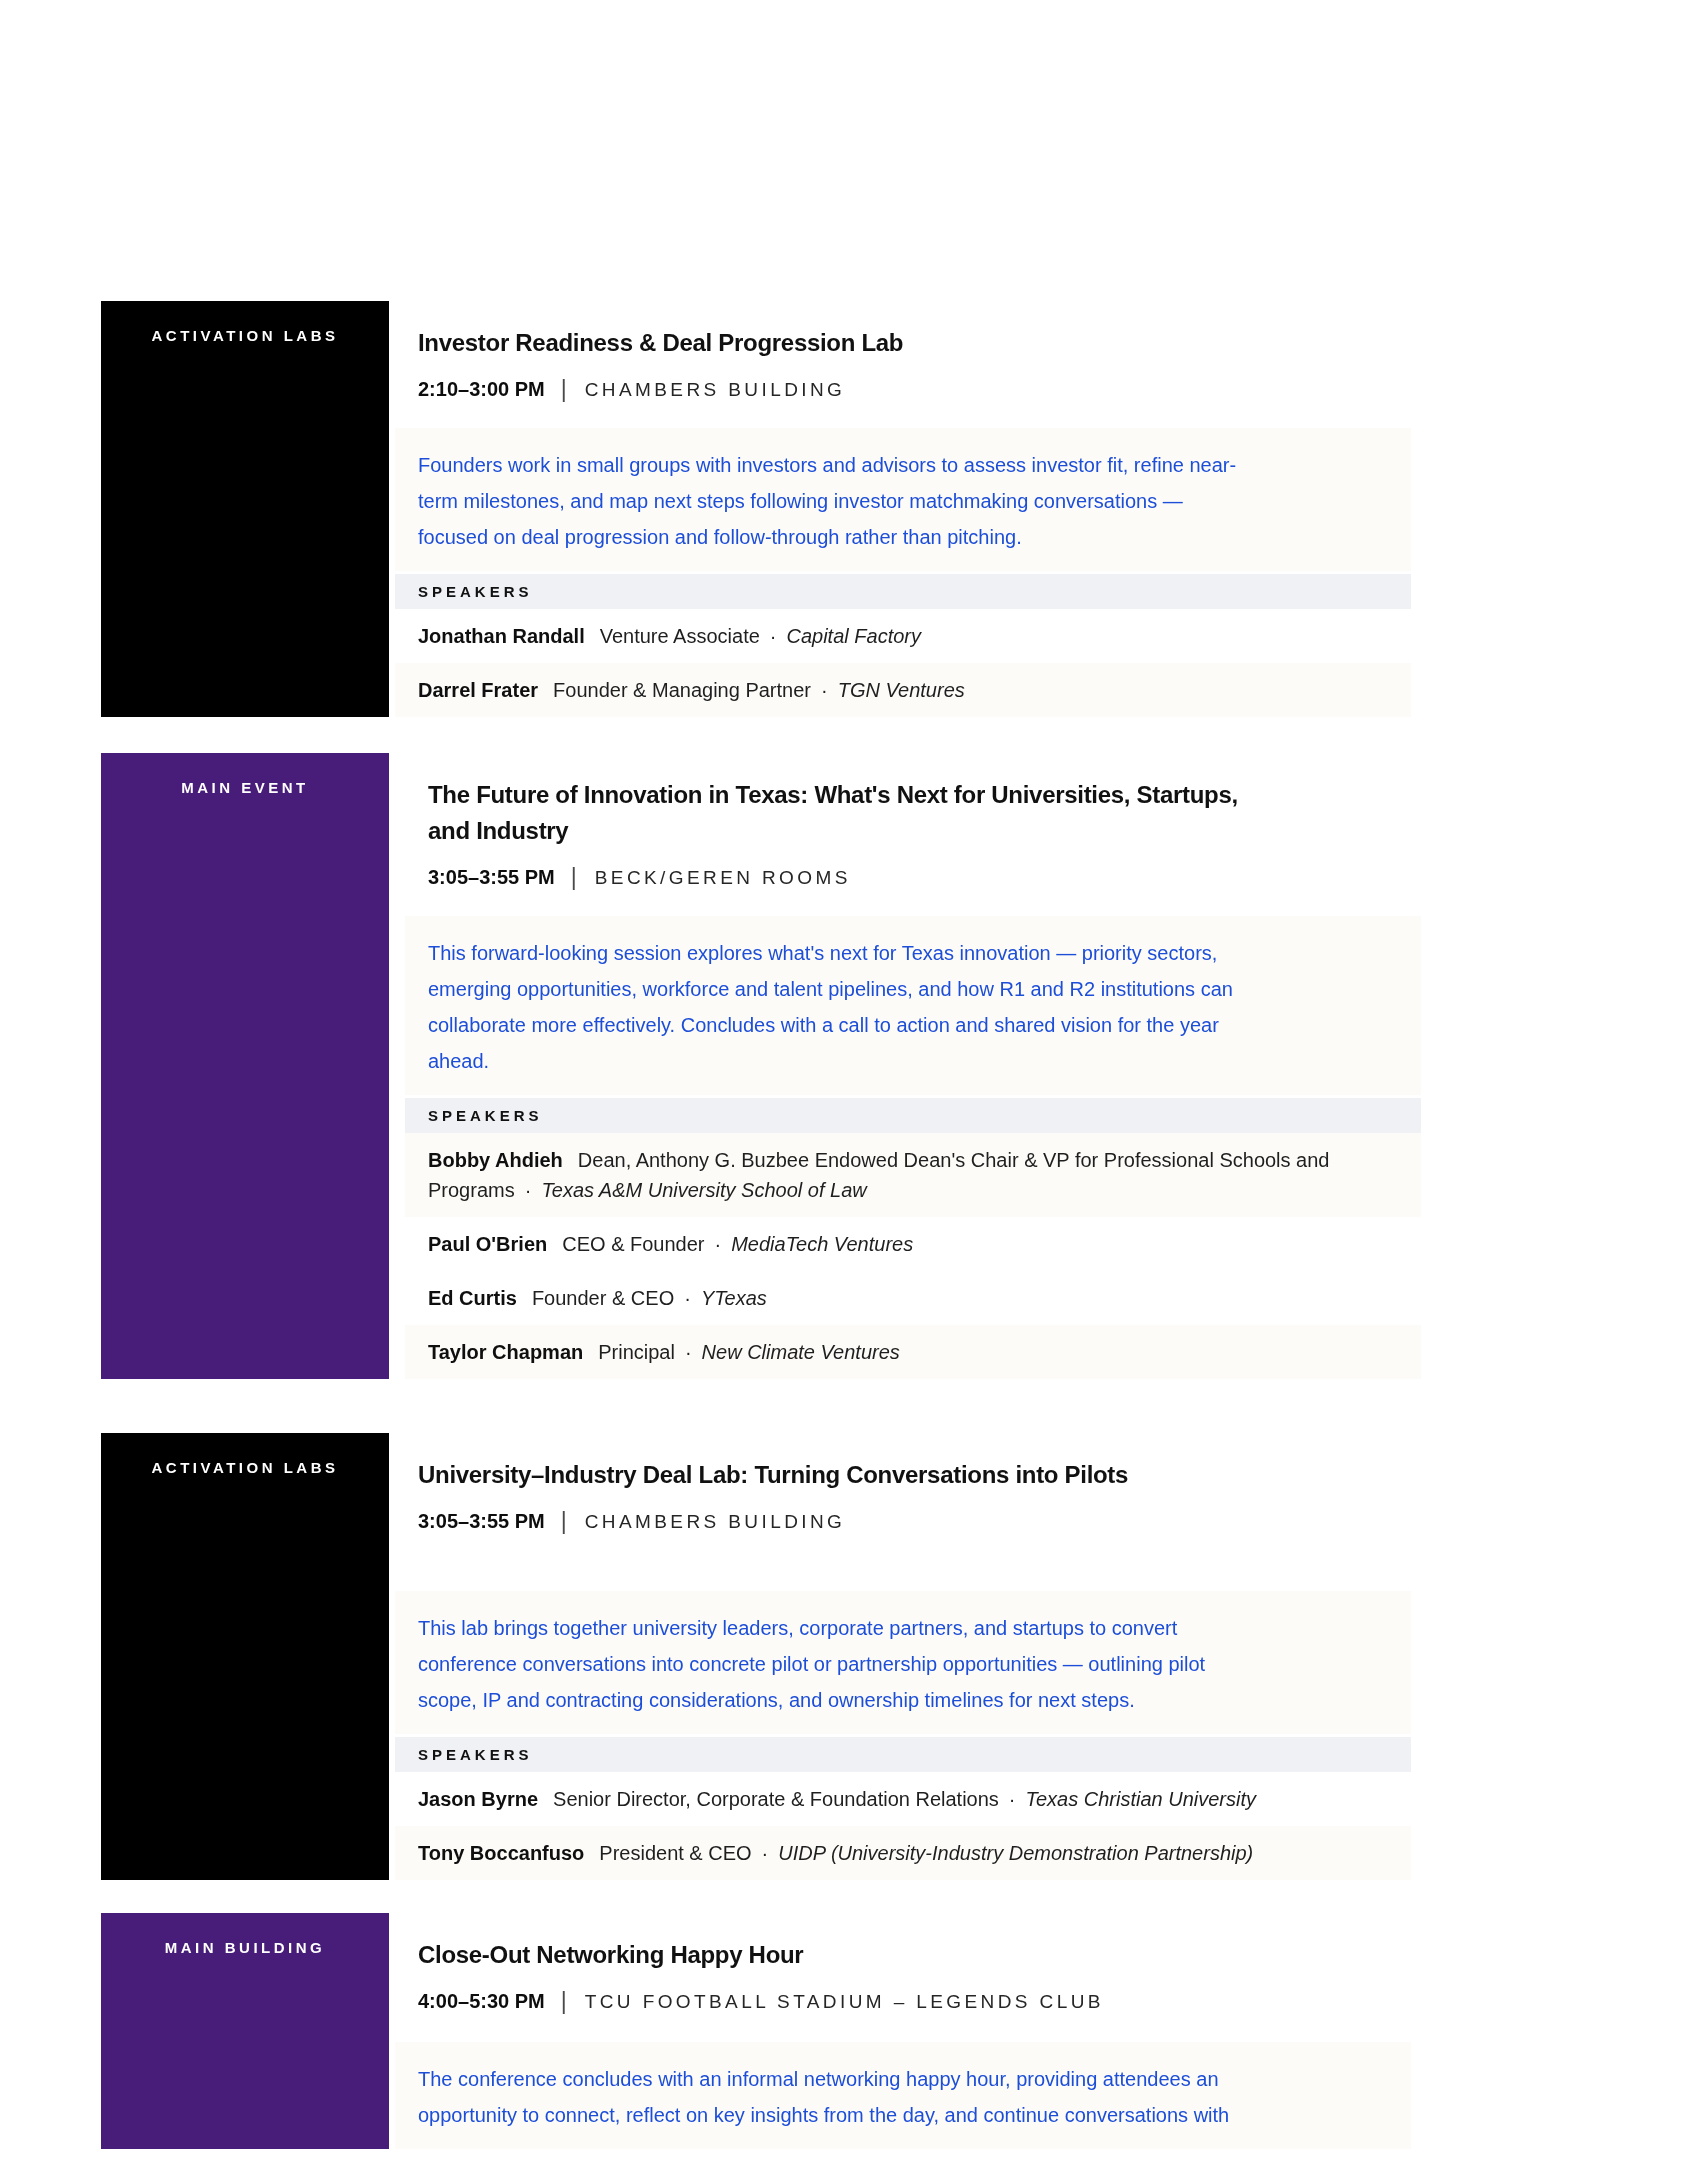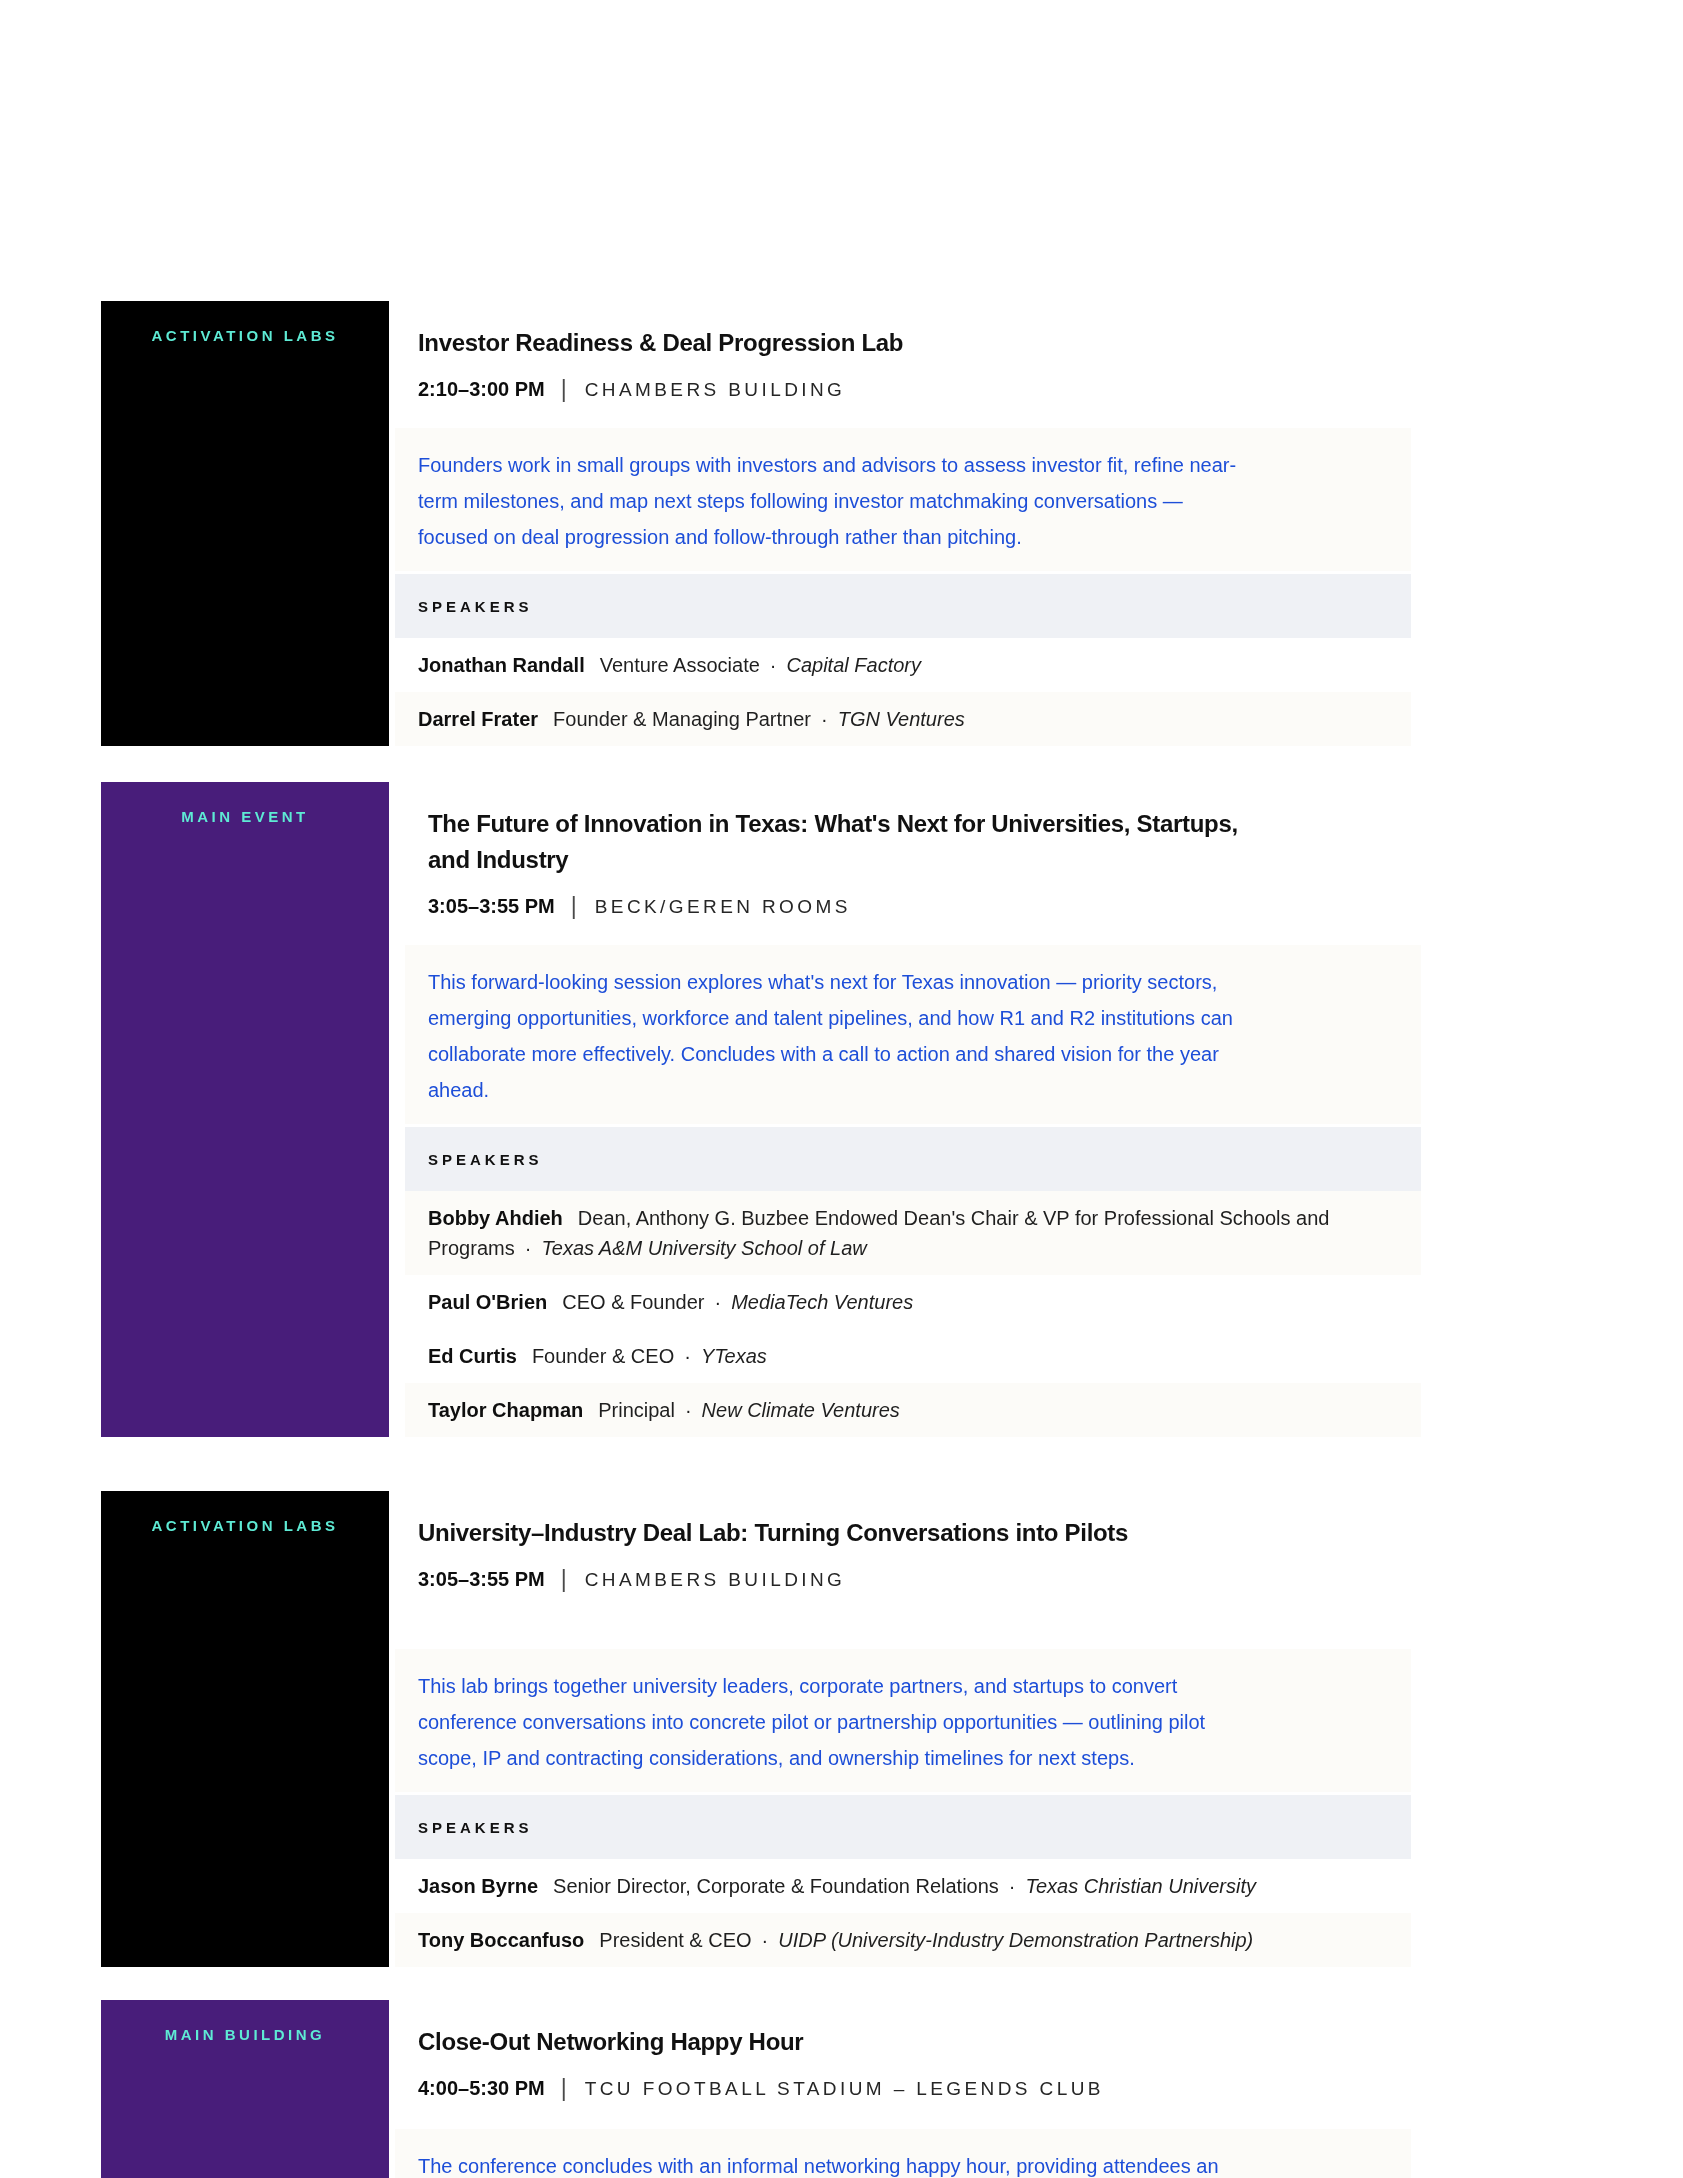--- a/index.html
+++ b/index.html
@@ -23,21 +23,21 @@
   .session--3 { margin-bottom: 33px; }
   .side {
     width: 288px;
     flex: 0 0 288px;
     background: #000000;
     text-align: center;
   }
   .tag-label {
     display: inline-block;
     margin-top: 26px;
-    color: #5eead4;
+    color: #ffffff;
     font-size: 15px;
     font-weight: bold;
     letter-spacing: 3.5px;
     white-space: nowrap;
   }
   .content {
     margin-left: 6px;
     width: 1016px;
     flex: 0 0 1016px;
   }
@@ -82,21 +82,21 @@
     font-size: 20px;
     line-height: 36px;
     color: #1d4ed8;
     white-space: pre-line;
   }
   .session--3 .desc { margin-top: 55px; }
   .session--4 .desc { margin-top: 26px; }
   .speakers-band {
     margin-top: 3px;
     background: #eff1f5;
-    height: 64px;
+    height: 35px;
     display: flex;
     align-items: center;
     padding-left: 23px;
   }
   .speakers-band .band-label {
     font-size: 15px;
     font-weight: bold;
     letter-spacing: 4px;
     color: #111111;
   }

